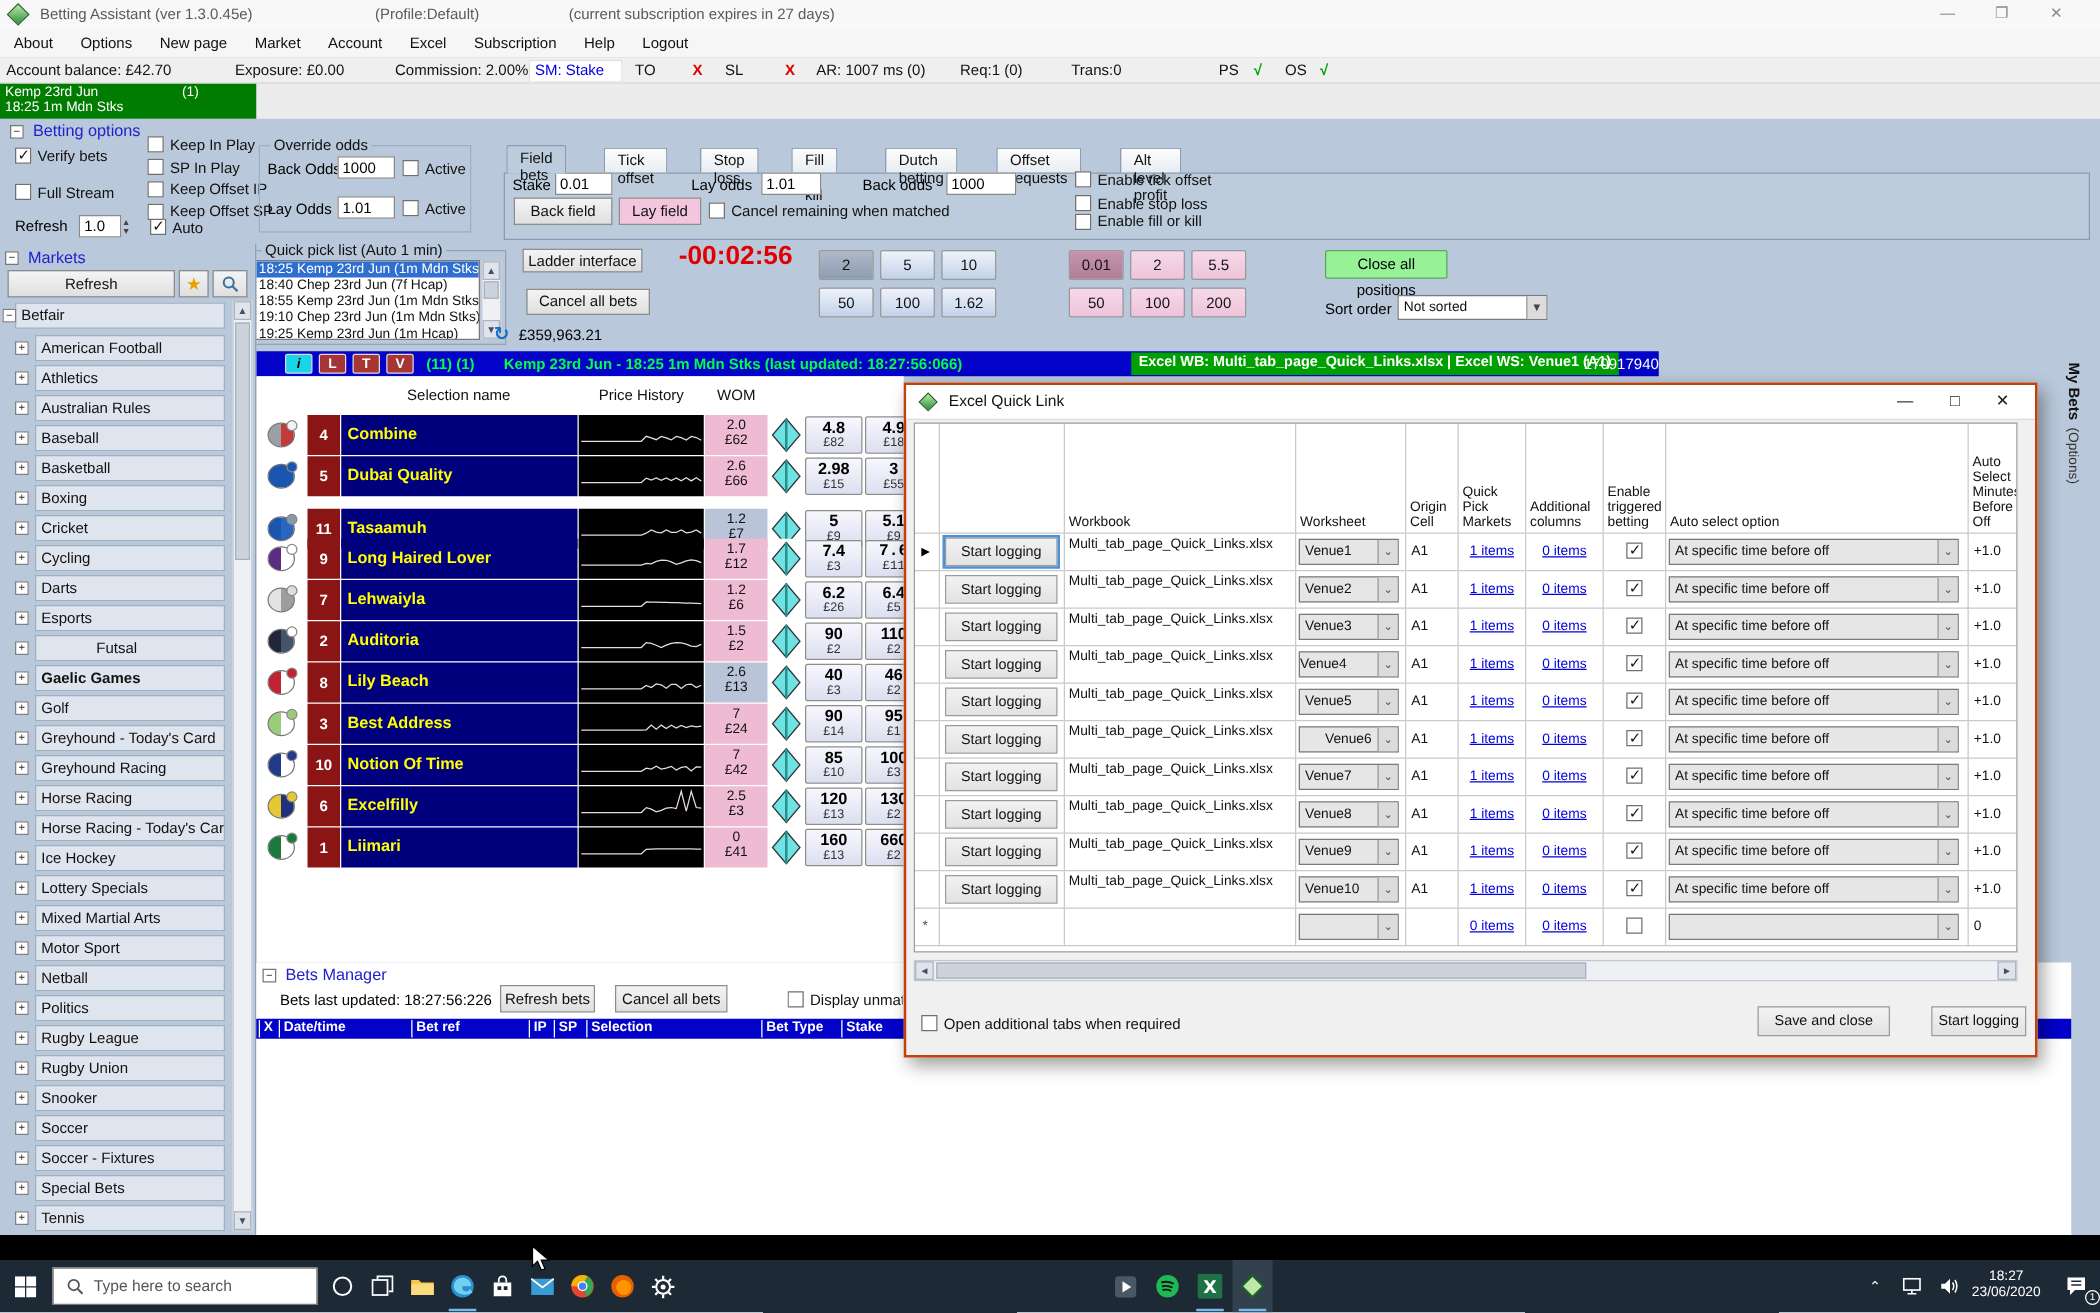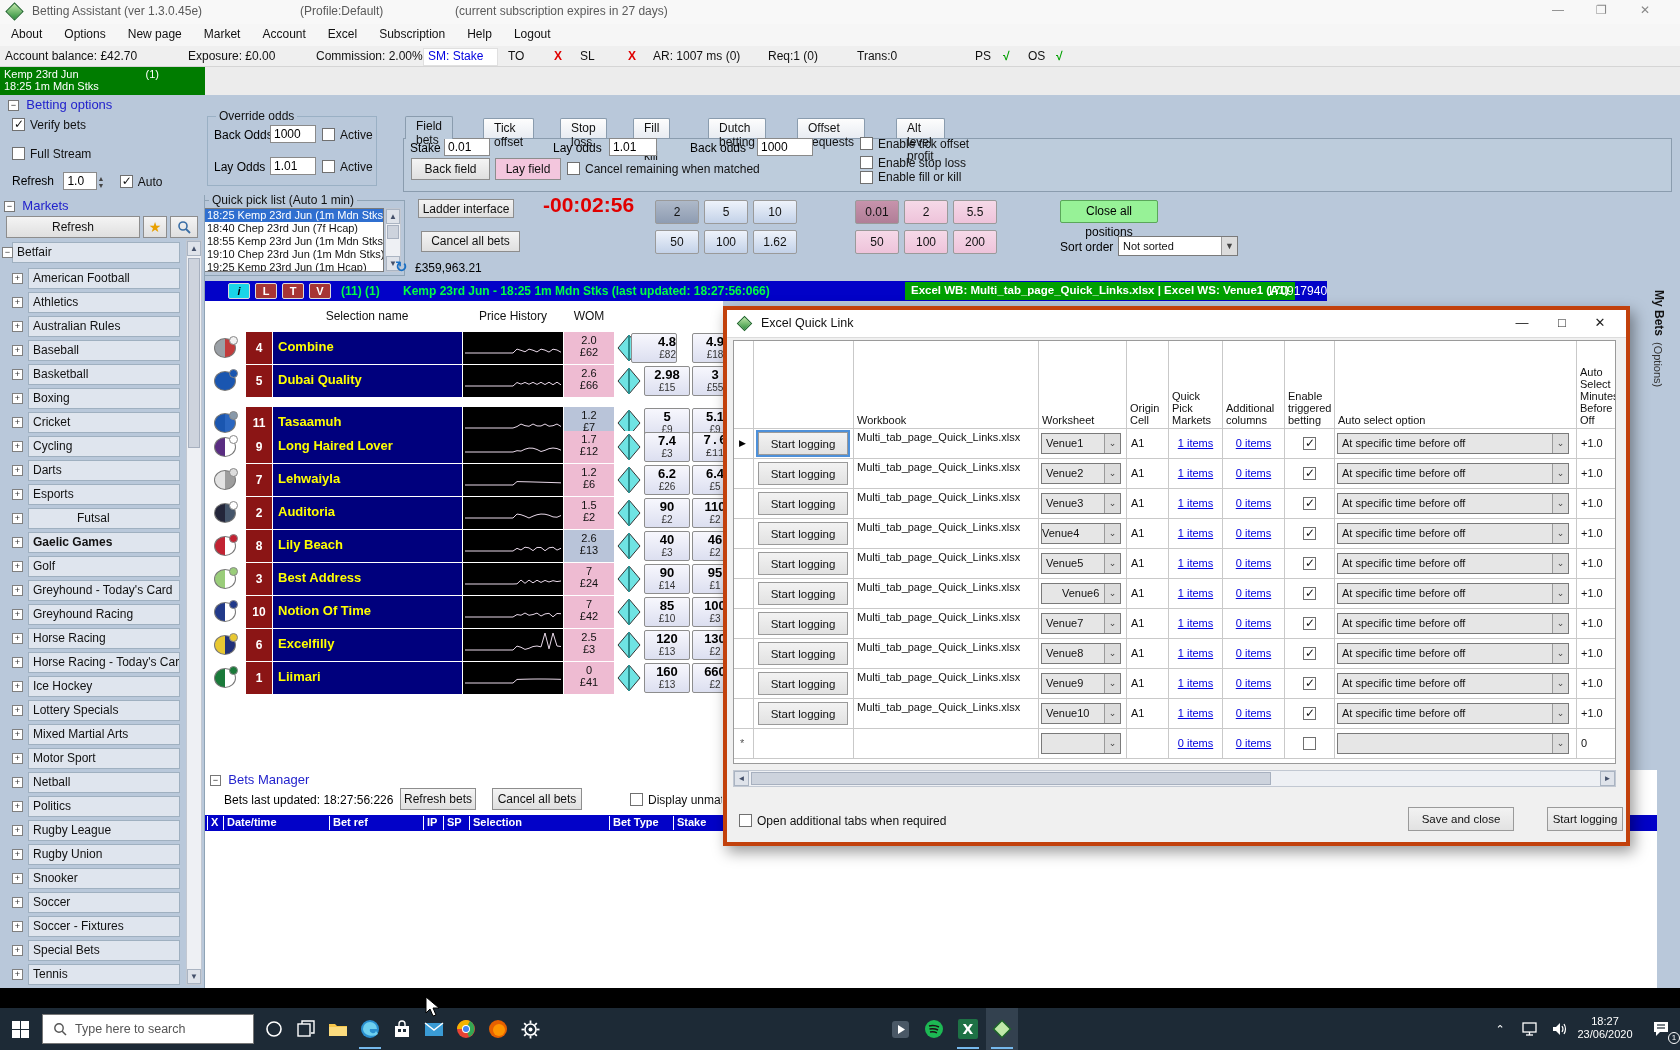--- a/index.html
+++ b/index.html
@@ -80,21 +80,21 @@
   #sidebar { left:0; top:195px; width:205px; height:793px; background:#b9c8da; border-right:1px solid #8fa3b5; }
   .tree-item { position:absolute; left:28px; width:152px; height:21px; background:#dfe5ee; border:1px solid #9fb0c0; font-size:12px; line-height:19px; padding-left:4px; white-space:nowrap; overflow:hidden; color:#111; }
   .plus-box { position:absolute; left:12px; width:11px; height:11px; background:#fff; border:1px solid #808080; font-size:9px; line-height:9px; text-align:center; color:#333; }
 
   .scroll-v { position:absolute; width:16px; background:#eef0f4; border:1px solid #c2c8d2; }
   .scroll-h { position:absolute; height:17px; background:#eef0f4; border:1px solid #c2c8d2; }
   .sb-btn { position:absolute; width:14px; height:15px; background:#dfe3ea; border:1px solid #aab4c2; color:#44506a; font-size:8px; text-align:center; line-height:14px; }
   .sb-thumb { position:absolute; background:#cdd3dd; border:1px solid #a7b0bf; }
 
   
-  #dialog { left:723px; top:306px; width:907px; height:540px; background:#f0f0f0; border:4px solid #c2410c; box-shadow:4px 6px 14px rgba(0,0,0,.4); }
+  #dialog { left:723px; top:306px; width:907px; height:540px; background:#f0f0f0; border:2px solid #c2410c; box-shadow:4px 6px 14px rgba(0,0,0,.4); }
   #dlg-title { position:absolute; left:0; top:0; right:0; height:28px; background:#fff; border-bottom:1px solid #dcdcdc; }
   .win-btn { position:absolute; top:0; width:40px; height:27px; text-align:center; line-height:26px; font-size:13px; color:#222; }
   #dlg-table { position:absolute; left:6px; top:30px; width:883px; height:424px; background:#fff; border:1px solid #9a9a9a; overflow:hidden; }
   .dcell { position:absolute; border-right:1px solid #c9c9c9; border-bottom:1px solid #c9c9c9; overflow:hidden; font-size:11px; color:#111; }
   .dhead { display:flex; align-items:flex-end; padding:2px 3px; line-height:12px; }
   .dlg-btn { background:linear-gradient(#f2f2f2,#e2e2e2); border:1px solid #9a9a9a; font-size:11.5px; color:#111; }
   .link { color:#0000dd; text-decoration:underline; font-size:11px; }
   .diamond-ico { display:inline-block; width:11px; height:11px; background:linear-gradient(135deg,#bfe8a8,#2e8f3c); border:1px solid #1c6428; transform:rotate(45deg); }
 
   
@@ -157,20 +157,26 @@
     <span class="toggle-box">−</span>
     <span class="section-title">Betting options</span>
   </div>
   <div class="abs" style="left:12px;top:117px;"><span class="cb checked"></span><span class="cb-label">Verify bets</span></div>
   <div class="abs" style="left:12px;top:146px;"><span class="cb"></span><span class="cb-label">Full Stream</span></div>
   <div class="abs" style="left:12px;top:172px;">
     <span>Refresh</span>
     <span class="input" style="display:inline-block;width:34px;margin-left:6px;">1.0</span><span style="display:inline-block;width:13px;font-size:7px;color:#444;vertical-align:middle;line-height:7px;">▲<br>▼</span>
     <span class="cb checked" style="margin-left:6px;"></span><span class="cb-label">Auto</span>
   </div>
+  <div class="abs" style="left:118px;top:108px;" id="bo-col2">
+      <div style="margin-bottom: 3px;"><span class="cb"></span><span class="cb-label">Keep In Play</span></div>
+      <div style="margin-bottom: 3px;"><span class="cb"></span><span class="cb-label">SP In Play</span></div>
+      <div style="margin-bottom: 3px;"><span class="cb"></span><span class="cb-label">Keep Offset IP</span></div>
+      <div style="margin-bottom: 3px;"><span class="cb"></span><span class="cb-label">Keep Offset SP</span></div>
+    </div>
 
   <div class="abs groupbox" style="left:207px;top:116px;width:170px;height:70px;">
     <span class="grouplabel">Override odds</span>
     <div class="abs" style="left:6px;top:11px;">Back Odds</div>
     <div class="abs input" style="left:62px;top:8px;width:46px;">1000</div>
     <div class="abs" style="left:114px;top:10px;"><span class="cb"></span><span class="cb-label">Active</span></div>
     <div class="abs" style="left:6px;top:43px;">Lay Odds</div>
     <div class="abs input" style="left:62px;top:40px;width:46px;">1.01</div>
     <div class="abs" style="left:114px;top:42px;"><span class="cb"></span><span class="cb-label">Active</span></div>
   </div>
@@ -271,21 +277,21 @@
               <polyline points="2,21 6,21 10,21 14,21 18,21 22,21 26,21 30,21 34,21 38,21 42,21 46,21 50,21 54,17.066915264334607 58,18.361447498195048 62,19.76723096327631 66,17.09982182246674 70,18.24129554727893 74,19.923101987378068 78,17.139189522231913 82,18.125713741464217 86,20.080757030123987 90,17.184953146024004 94,18.014893556725326 98,20.239934915866495" fill="none" stroke="#e9d9e9" stroke-width="1"></polyline>
             </svg></div>
           <div class="gcell gc-wom" style="left: 359px; width: 50px; background: rgb(238, 187, 210);">
             <div>2.0</div>
             <div>£62</div>
           </div>
           <div class="gcell" style="left: 410px; width: 28px; background: rgb(255, 255, 255);"><svg width="28" height="32" viewBox="0 0 28 32">
               <polygon points="14,3 25,16 14,29 3,16" fill="#6fe3e3" stroke="#333" stroke-width="1"></polygon>
               <line x1="14" y1="3" x2="14" y2="29" stroke="#2a8f8f" stroke-width="2"></line>
             </svg></div>
-          <div class="price-btn" style="left: 426px; text-align: right;">
+          <div class="price-btn" style="left: 439px;">
             <div class="v">4.8</div>
             <div class="a">£82</div>
           </div>
           <div class="price-btn" style="left: 487px;">
             <div class="v">4.9</div>
             <div class="a">£18</div>
           </div>
         </div>
         <div class="grow" style="top: 64px;">
           <div class="gcell" style="left: 0px; width: 40px;">

